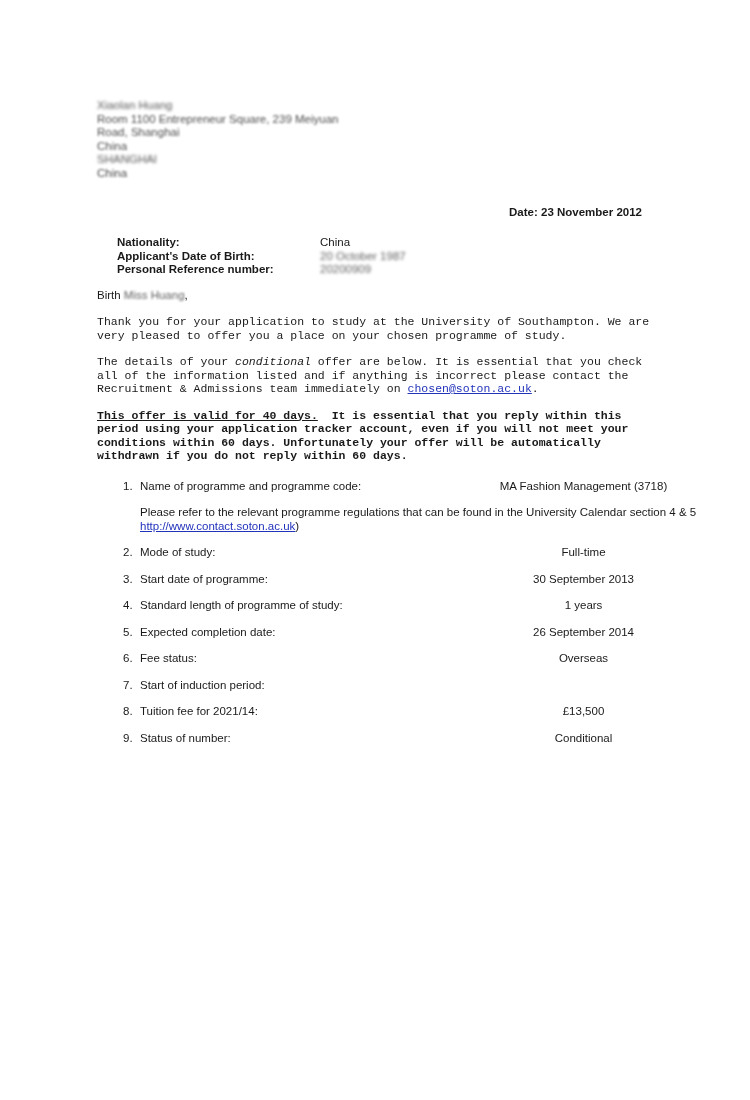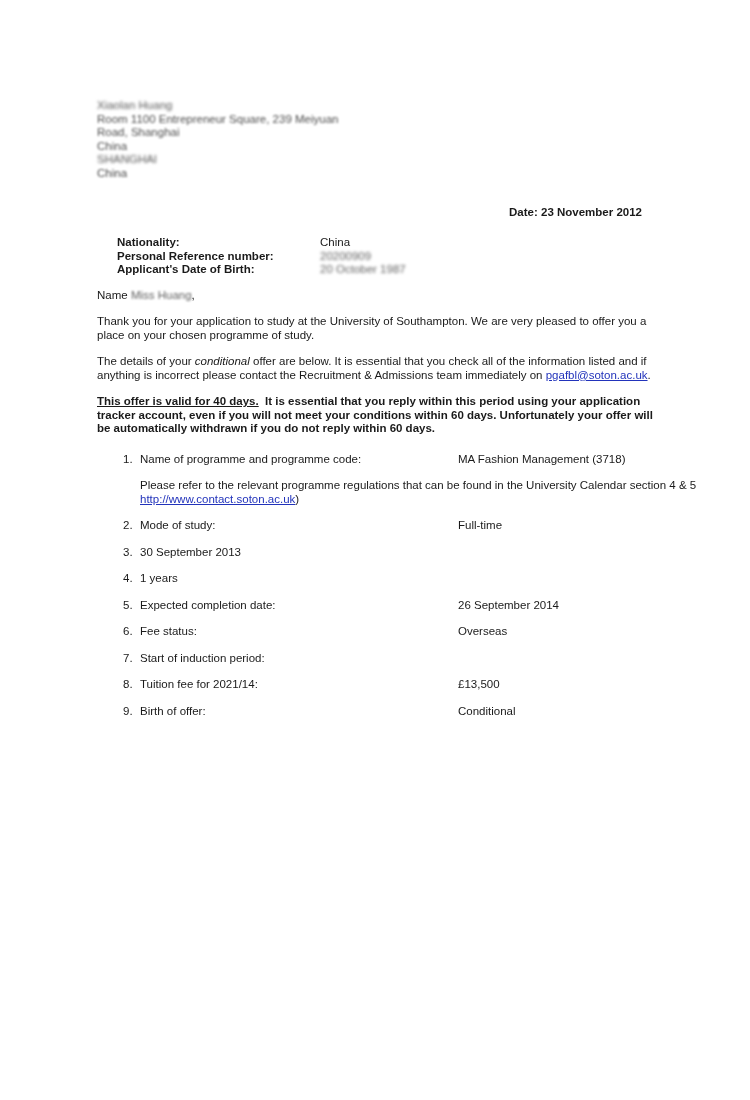--- a/index.html
+++ b/index.html
@@ -66,32 +66,32 @@
     width: 612px;
   }
   .meta-row { display: flex; padding-left: 20px; }
   .meta-label { width: 203px; font-weight: bold; }
   .meta-value { }
   .redact-value { filter: blur(1.4px); color: #606060; }
 
   .salutation { margin-top: 12px; }
   .redact-name { filter: blur(1.3px); color: #606060; }
 
-  .para { margin: 13px 0 0 0; max-width: 558px; }
+  .para { margin: 13px 0 0 0; max-width: 558px; font-family: Liberation Mono, monospace; }
   .para-bold { font-weight: bold; }
   .underlined { text-decoration: underline; }
   .italic { font-style: italic; }
   a.doc-link { color: #2233bb; text-decoration: underline; cursor: pointer; }
 
   
   .offer-list { margin-top: 17px; margin-left: 26px; }
   .offer-row { display: flex; margin-bottom: 13px; }
   .offer-num { width: 17px; flex: 0 0 17px; }
   .offer-label { width: 318px; flex: 0 0 318px; }
-  .offer-value { flex: 1; white-space: nowrap; }
+  .offer-value { flex: 1; white-space: nowrap; text-align: center; }
   .offer-note {
     margin: 13px 0 13px 17px;
     width: 570px;
   }
 </style>
 </head>
 <body>
 
 <div class="page">
 
@@ -108,34 +108,34 @@
   <div class="date-line">Date: 23 November 2012</div>
 
   <div class="content">
 
     <div class="meta">
       <div class="meta-row">
         <span class="meta-label">Nationality:</span>
         <span class="meta-value">China</span>
       </div>
       <div class="meta-row">
+        <span class="meta-label">Applicant's Date of Birth:</span>
+        <span class="meta-value redact-value">20 October 1987</span>
+      </div>
+      <div class="meta-row">
         <span class="meta-label">Personal Reference number:</span>
         <span class="meta-value redact-value">20200909</span>
       </div>
-      <div class="meta-row">
-        <span class="meta-label">Applicant's Date of Birth:</span>
-        <span class="meta-value redact-value">20 October 1987</span>
-      </div>
     </div>
 
-    <div class="salutation"><span>Name </span><span class="redact-name">Miss Huang</span><span>,</span></div>
+    <div class="salutation"><span>Birth </span><span class="redact-name">Miss Huang</span><span>,</span></div>
 
     <p class="para">Thank you for your application to study at the University of Southampton. We are very pleased to offer you a place on your chosen programme of study.</p>
 
-    <p class="para"><span>The details of your </span><span class="italic">conditional</span><span> offer are below. It is essential that you check all of the information listed and if anything is incorrect please contact the Recruitment &amp; Admissions team immediately on </span><a class="doc-link">pgafbl@soton.ac.uk</a><span>.</span></p>
+    <p class="para"><span>The details of your </span><span class="italic">conditional</span><span> offer are below. It is essential that you check all of the information listed and if anything is incorrect please contact the Recruitment &amp; Admissions team immediately on </span><a class="doc-link">chosen@soton.ac.uk</a><span>.</span></p>
 
     <p class="para para-bold"><span class="underlined">This offer is valid for 40 days.</span><span>&nbsp; It is essential that you reply within this period using your application tracker account, even if you will not meet your conditions within 60 days. Unfortunately your offer will be automatically withdrawn if you do not reply within 60 days.</span></p>
 
     <div class="offer-list">
 
       <div class="offer-row">
         <span class="offer-num">1.</span>
         <span class="offer-label">Name of programme and programme code:</span>
         <span class="offer-value">MA Fashion Management (3718)</span>
       </div>
@@ -143,25 +143,27 @@
       <div class="offer-note"><span>Please refer to the relevant programme regulations that can be found in the University Calendar section 4 &amp; 5 </span><a class="doc-link">http://www.contact.soton.ac.uk</a><span>)</span></div>
 
       <div class="offer-row">
         <span class="offer-num">2.</span>
         <span class="offer-label">Mode of study:</span>
         <span class="offer-value">Full-time</span>
       </div>
 
       <div class="offer-row">
         <span class="offer-num">3.</span>
+        <span class="offer-label">Start date of programme:</span>
         <span class="offer-value">30 September 2013</span>
       </div>
 
       <div class="offer-row">
         <span class="offer-num">4.</span>
+        <span class="offer-label">Standard length of programme of study:</span>
         <span class="offer-value">1 years</span>
       </div>
 
       <div class="offer-row">
         <span class="offer-num">5.</span>
         <span class="offer-label">Expected completion date:</span>
         <span class="offer-value">26 September 2014</span>
       </div>
 
       <div class="offer-row">
@@ -176,19 +178,19 @@
       </div>
 
       <div class="offer-row">
         <span class="offer-num">8.</span>
         <span class="offer-label">Tuition fee for 2021/14:</span>
         <span class="offer-value">£13,500</span>
       </div>
 
       <div class="offer-row">
         <span class="offer-num">9.</span>
-        <span class="offer-label">Birth of offer:</span>
+        <span class="offer-label">Status of number:</span>
         <span class="offer-value">Conditional</span>
       </div>
 
     </div>
   </div>
 </div>
 
 </body></html>

